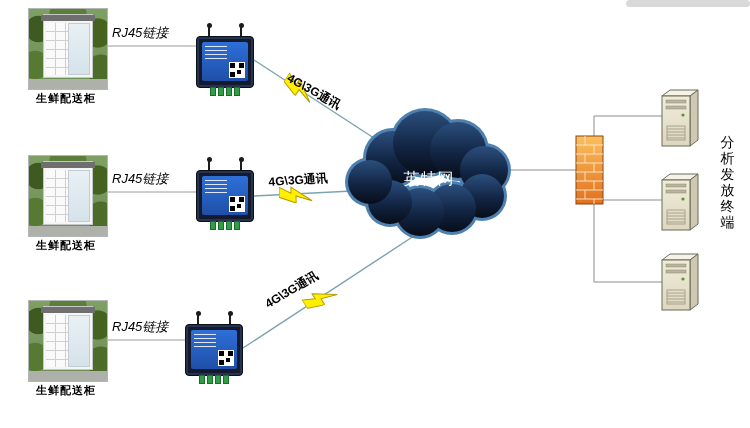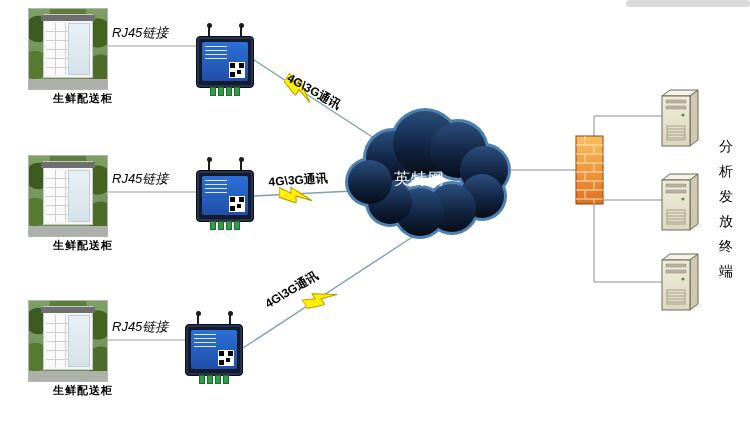--- a/index.html
+++ b/index.html
@@ -26,21 +26,21 @@
   .locker{position:absolute;left:14px;right:14px;top:5px;bottom:11px;background:#f5f5f5;
           border:1px solid #c7c7c7;}
   .locker-roof{position:absolute;left:-3px;right:-3px;top:0;height:6px;background:#6f6f6f;}
   .locker-cells{position:absolute;left:2px;top:8px;bottom:2px;width:45%;
       background:
         repeating-linear-gradient(to bottom, transparent 0 8px, #cfcfcf 8px 9px),
         repeating-linear-gradient(to right, transparent 0 9px, #cfcfcf 9px 10px),
         #fafafa;}
   .locker-door{position:absolute;right:2px;top:8px;bottom:2px;width:42%;
       background:linear-gradient(#e8f0f4,#d6e2ea);border:1px solid #c2ccd2;}
-  .cab-label{font-size:11px;font-weight:bold;letter-spacing:1px;margin-left:17px;}
+  .cab-label{font-size:11px;font-weight:bold;letter-spacing:1px;}
 
   
   .router{width:58px;height:70px;}
   .ant{position:absolute;top:0;width:2px;height:12px;background:#1c1c1c;}
   .ant::after{content:"";position:absolute;top:-3px;left:-1.5px;width:5px;height:5px;
               border-radius:50%;background:#1c1c1c;}
   .ant.a1{left:12px;} .ant.a2{right:12px;}
   .router-body{position:absolute;top:10px;left:0;right:0;height:50px;background:#141b2e;
                border:1px solid #0a0f1c;border-radius:4px;box-shadow:inset 0 0 0 2px #26334f;}
   .router-screen{position:absolute;left:5px;right:5px;top:5px;bottom:6px;
@@ -52,22 +52,22 @@
                        linear-gradient(#000,#000),linear-gradient(#000,#000);
       background-size:5px 5px,5px 5px,5px 5px,4px 4px;
       background-position:1px 1px, 10px 1px, 1px 10px, 8px 8px;
       background-repeat:no-repeat;}
   .router-pins{position:absolute;bottom:0;left:14px;right:14px;height:9px;display:flex;gap:2px;}
   .router-pins i{flex:1;background:#2f9e44;border:1px solid #1c6b2a;}
 
   
   .rj45{font-size:13px;font-style:italic;}
   .comm{font-size:12px;font-weight:bold;transform-origin:0 0;white-space:nowrap;}
-  .cloud-label{width:70px;text-align:left;font-size:16px;color:#fff;letter-spacing:1px;}
-  .terminal-label{width:17px;font-size:14px;line-height:25px;
+  .cloud-label{width:70px;text-align:center;font-size:16px;color:#fff;letter-spacing:1px;}
+  .terminal-label{width:17px;font-size:14px;line-height:16px;text-align:center;
                   word-break:break-all;letter-spacing:0;}
 
   
   .cab1{left:28px;top:8px;}   .cablbl1{left:36px;top:91px;}
   .cab2{left:28px;top:155px;} .cablbl2{left:36px;top:238px;}
   .cab3{left:28px;top:300px;} .cablbl3{left:36px;top:383px;}
   .rj1{left:112px;top:24px;}  .rj2{left:112px;top:170px;} .rj3{left:112px;top:318px;}
   .rt1{left:196px;top:26px;}  .rt2{left:196px;top:160px;} .rt3{left:185px;top:314px;}
   .cm1{left:292px;top:70px;transform:rotate(29deg);}
   .cm2{left:268px;top:174px;transform:rotate(-4deg);}

